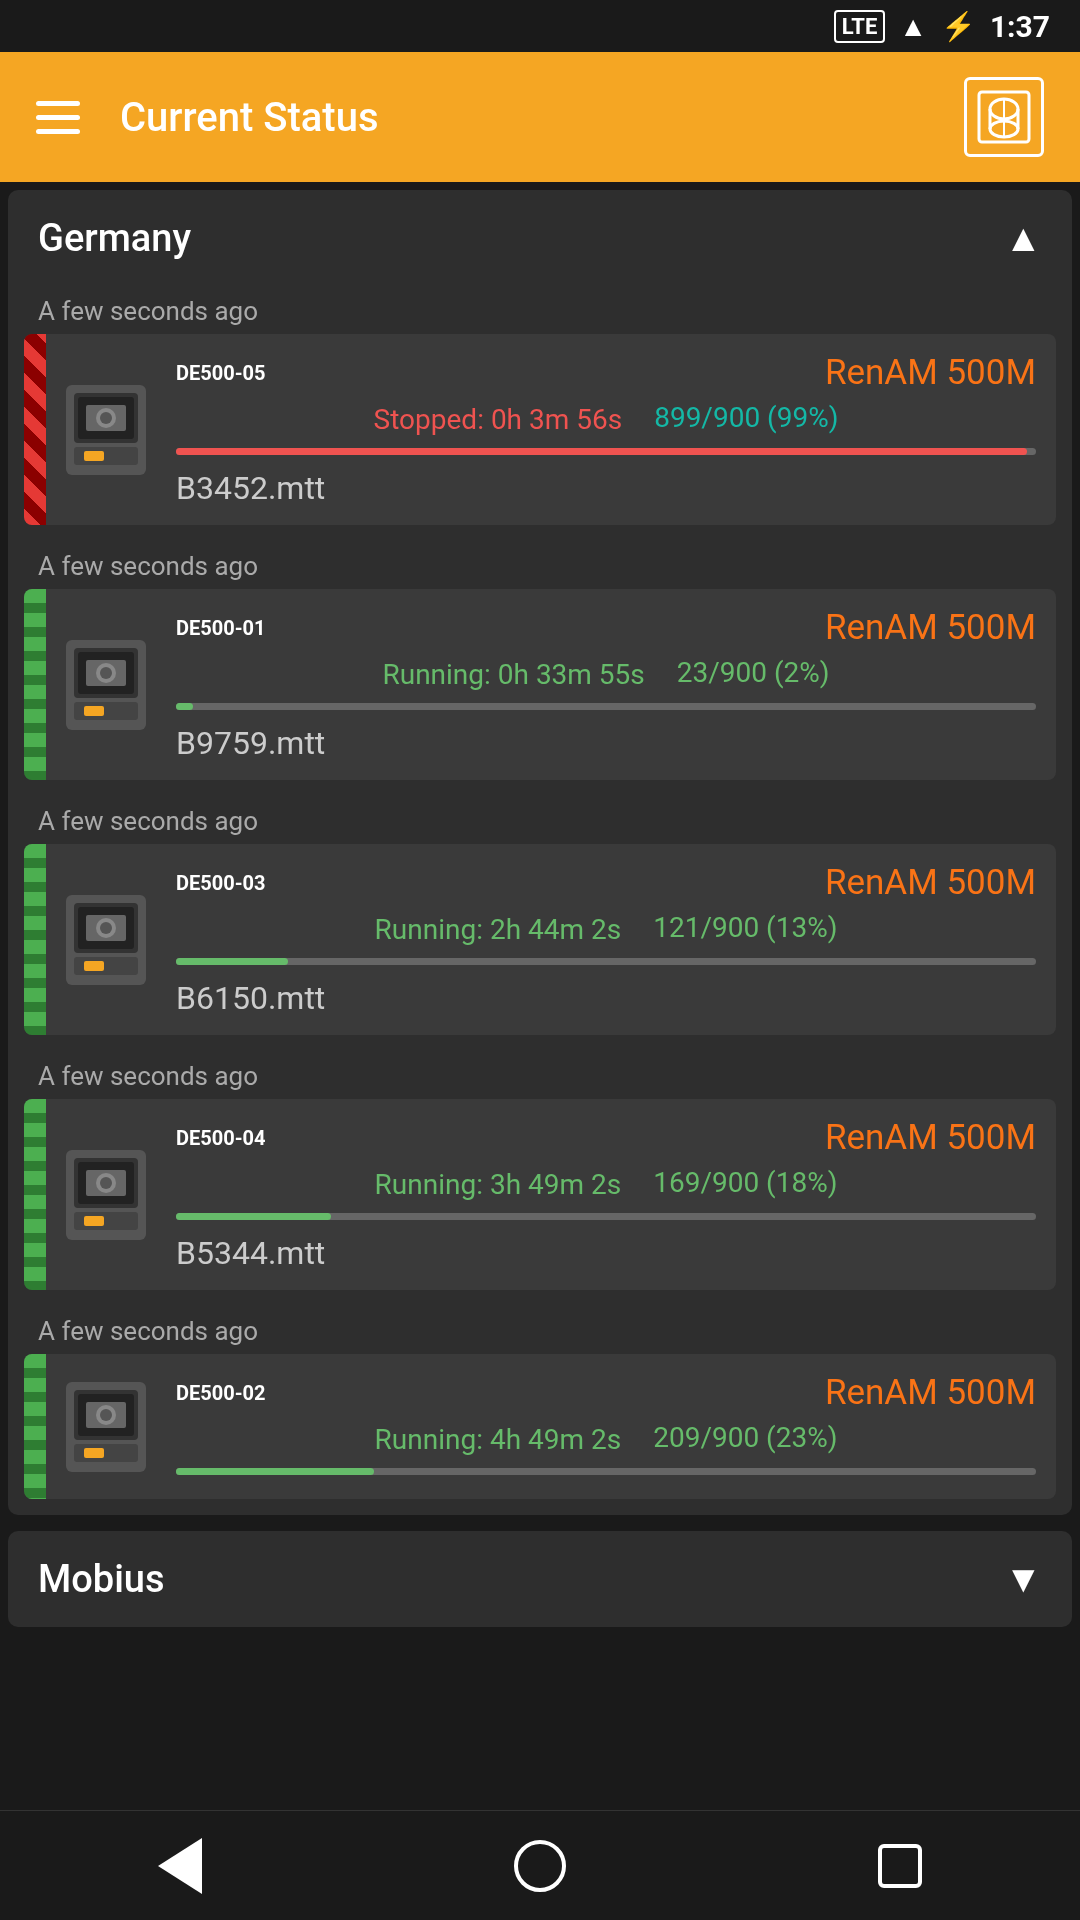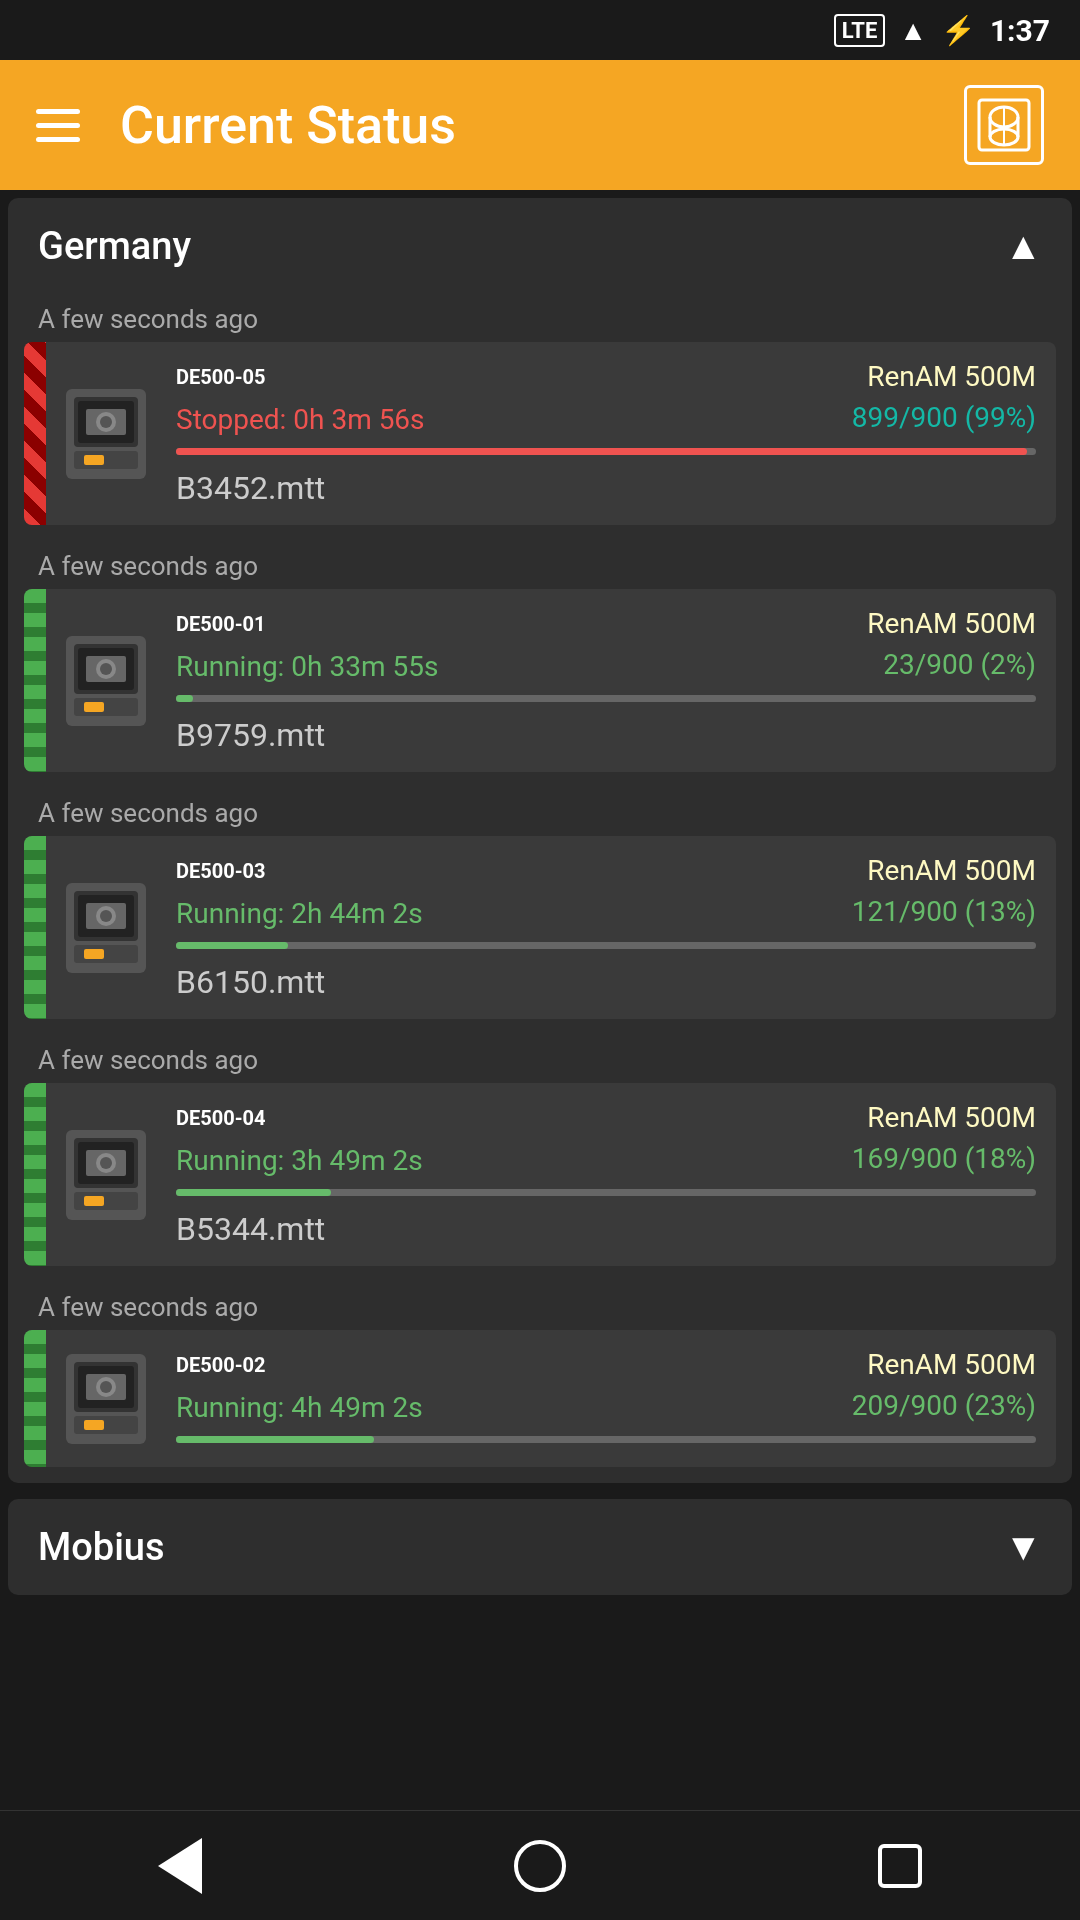--- a/index.html
+++ b/index.html
@@ -10,21 +10,21 @@
       background: #1a1a1a;
       font-family: 'Roboto', Arial, sans-serif;
       overflow: hidden;
       display: flex;
       flex-direction: column;
     }
 
     
     .status-bar {
       background: #1a1a1a;
-      height: 60px;
+      height: 52px;
       display: flex;
       align-items: center;
       justify-content: flex-end;
       padding: 0 30px;
       gap: 18px;
     }
     .status-bar-icons {
       display: flex;
       align-items: center;
       gap: 14px;
@@ -71,21 +71,21 @@
     }
     .hamburger-icon span {
       display: block;
       width: 44px;
       height: 5px;
       background: white;
       border-radius: 3px;
     }
     .app-title {
       color: white;
-      font-size: 52px;
+      font-size: 40px;
       font-weight: 500;
     }
     .app-logo {
       width: 80px;
       height: 80px;
       border: 3px solid white;
       border-radius: 6px;
       display: flex;
       align-items: center;
       justify-content: center;
@@ -198,33 +198,33 @@
       display: flex;
       justify-content: space-between;
       align-items: center;
     }
     .device-name {
       color: white;
       font-size: 20px;
       font-weight: 700;
     }
     .device-model {
-      color: #fef9c3;
-      font-size: 28px;
+      color: #f97316;
+      font-size: 35px;
     }
     .device-status {
       font-size: 28px;
       margin-top: 4px;
     }
     .device-status.stopped { color: #ef5350; }
     .device-status.running { color: #66BB6A; }
 
     .device-info-middle {
       display: flex;
-      justify-content: space-between;
+      justify-content: center;
       align-items: center;
       margin-top: 2px;
       gap: 32px;
     }
 
     
     .progress-bar-container {
       height: 7px;
       background: #666;
       border-radius: 4px;

